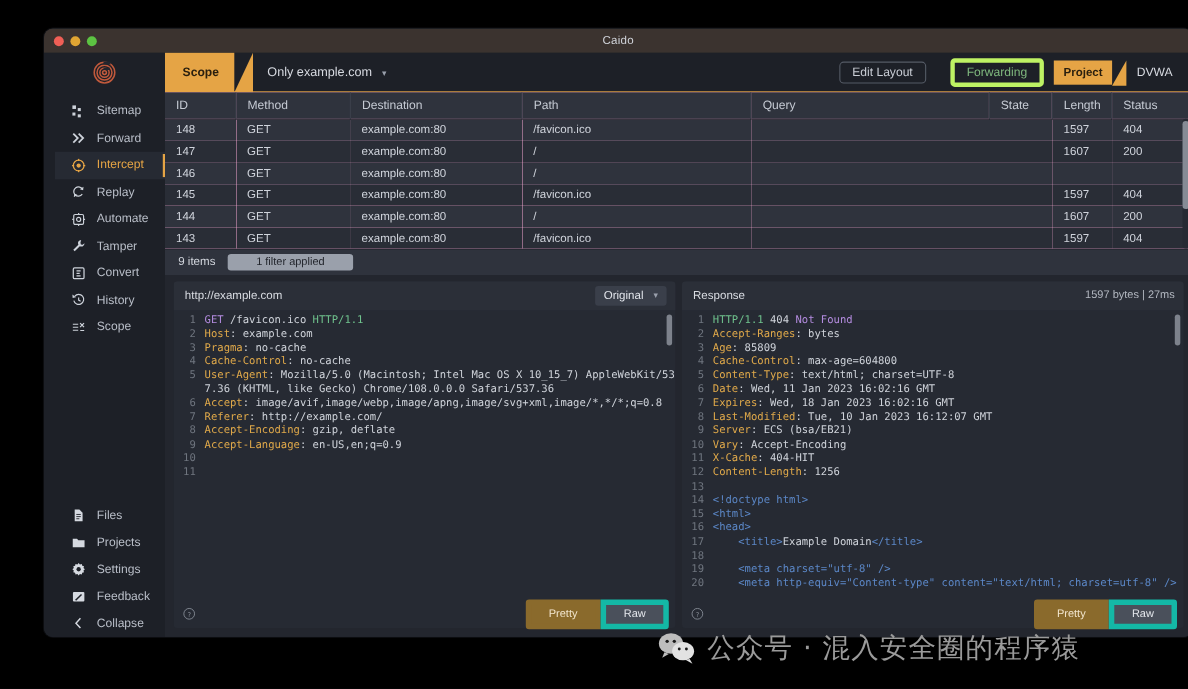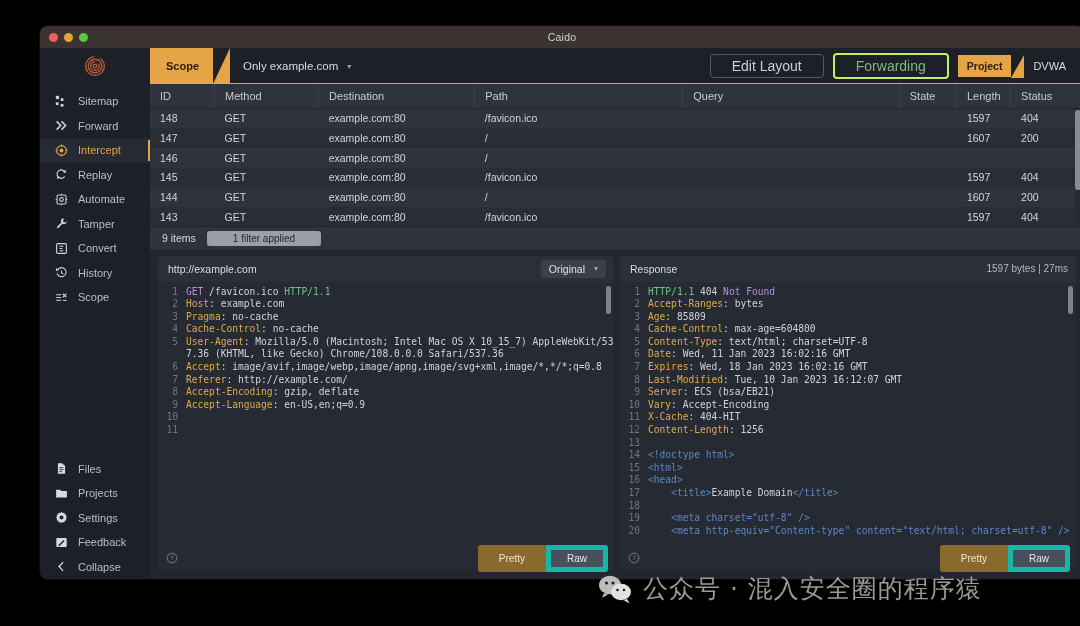--- a/index.html
+++ b/index.html
@@ -48,44 +48,44 @@
     display:flex; align-items:center; gap:9px; padding:0 12px 0 30px;
     font-size:11.5px; color:#d7dae1;
   }
   .caret { color:#9aa0ac; font-size:8px; }
 
   #topbar-right {
     display:flex; align-items:center; gap:9px; padding-right:14px;
   }
   .btn-outline {
     border:1px solid #555b66; border-radius:4px; color:#c9cdd5;
-    font-size:14px; padding:3px 21px; background:transparent;
-  }
-  .btn-fwd { border:2px solid #bef264; color:#7fb87e; }
+    font-size:11px; padding:3px 11px; background:transparent;margin-left:13px;
+  }
+  .btn-fwd { border:4px solid #bef264; color:#7fb87e; }
   .proj-tab {
     position:relative; background:#e5a445; color:#2a1f0e; font-size:10.5px;
     font-weight:600; padding:5px 9px 5px 9px; margin-right:13px;
   }
   .proj-tab:after {
     content:""; position:absolute; right:-13px; top:0; width:0; height:0;
     border-style:solid; border-width:0 0 23px 13px;
     border-color:transparent transparent #e5a445 transparent;
   }
   .dvwa { font-size:11px; color:#d7dae1; padding-right:4px; }
   #topbar .underline {
     position:absolute; left:142px; right:0; bottom:0; height:1.5px; background:#e5a445;
   }
 
   
   #body { display:flex; height:495px; }
 
   
   #sidebar {
     width:110px; background:#1d2027; display:flex; flex-direction:column;
-    padding-top:5px; flex:0 0 110px;
+    padding-top:5px; flex:0 0 110px;padding-left:10px;
   }
   .side-item {
     display:flex; align-items:center; gap:10px; height:24.5px; padding-left:14px;
     font-size:11px; color:#b9bec8; position:relative;
   }
   .side-item .ic { width:14px; height:14px; display:flex; align-items:center; justify-content:center; color:#cdd2da; }
   .side-item.active { color:#e5a445; background:#262a33; }
   .side-item.active .ic { color:#e5a445; }
   .side-item.active:after {
     content:""; position:absolute; right:0; top:2px; bottom:2px; width:2px; background:#e5a445;

